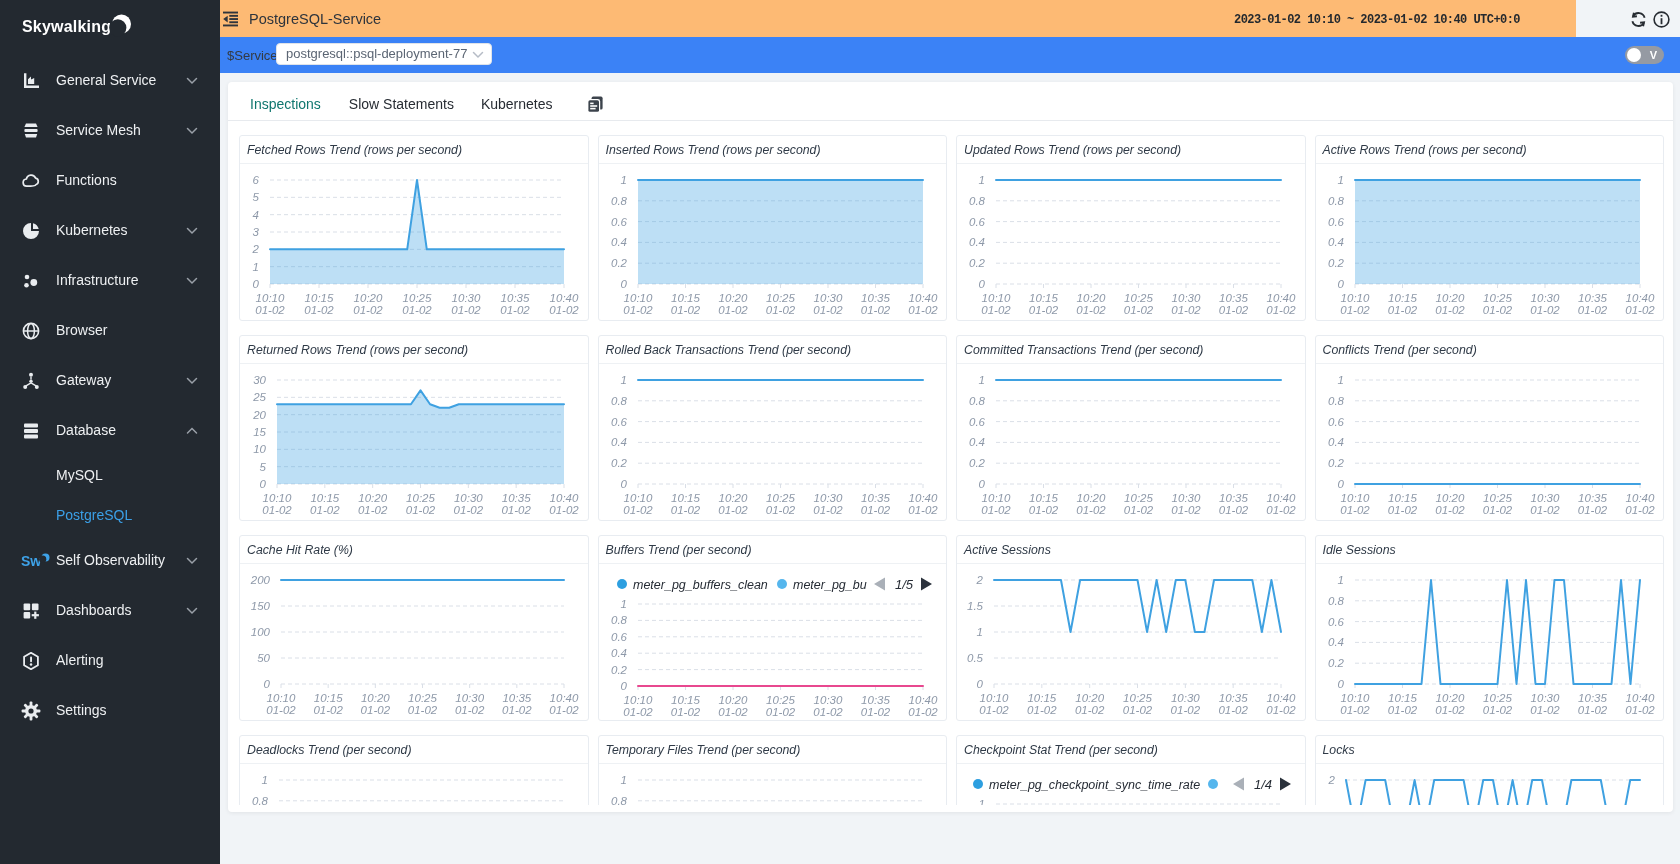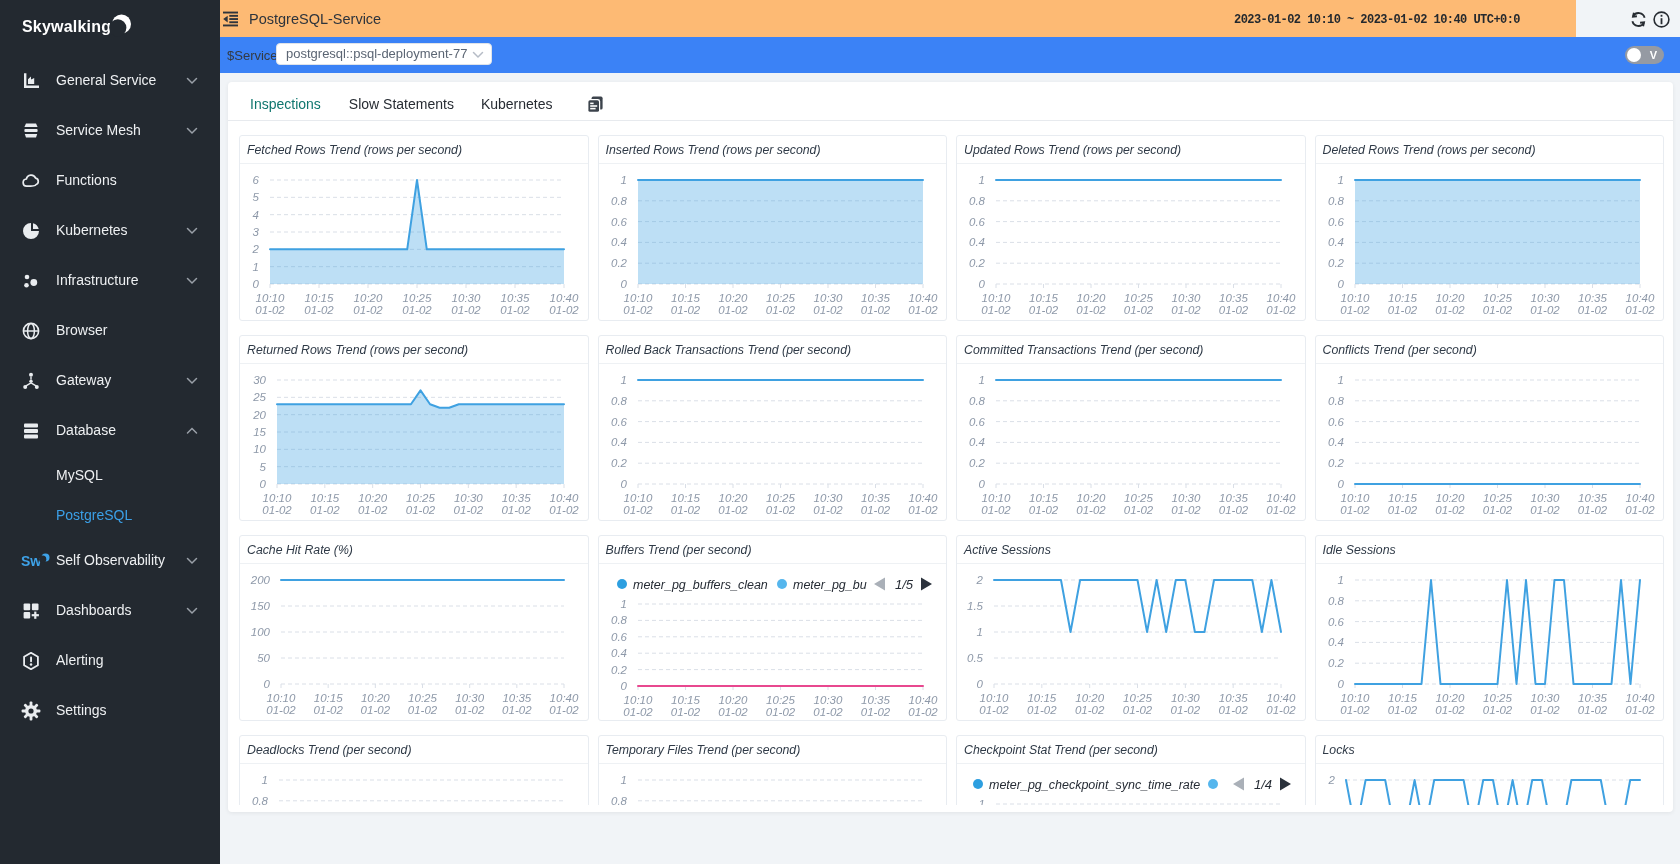--- a/index.html
+++ b/index.html
@@ -205,21 +205,21 @@
               <text x="276.5" y="138">10:35</text>
               <text x="276.5" y="150">01-02</text>
               <line x1="324.0" y1="120" x2="324.0" y2="124" stroke="#dadfe7" stroke-width="1"></line>
               <text x="324.0" y="138">10:40</text>
               <text x="324.0" y="150">01-02</text>
             </g>
             <polyline points="39.0,16.0 48.5,16.0 58.0,16.0 67.5,16.0 77.0,16.0 86.5,16.0 96.0,16.0 105.5,16.0 115.0,16.0 124.5,16.0 134.0,16.0 143.5,16.0 153.0,16.0 162.5,16.0 172.0,16.0 181.5,16.0 191.0,16.0 200.5,16.0 210.0,16.0 219.5,16.0 229.0,16.0 238.5,16.0 248.0,16.0 257.5,16.0 267.0,16.0 276.5,16.0 286.0,16.0 295.5,16.0 305.0,16.0 314.5,16.0 324.0,16.0" fill="none" stroke="#3fa1e1" stroke-width="2" stroke-linejoin="round" stroke-linecap="round"></polyline>
           </svg>
         </div>
 <div class="card">
-          <div class="ct">Deleted Rows Trend (rows per second)</div>
+          <div class="ct">Active Rows Trend (rows per second)</div>
           <svg width="348" height="156" viewBox="0 0 348 156" style="display:block">
             <g font-size="11.5" fill="#8e99a9" text-anchor="end">
               <text x="28" y="20.0">1</text>
               <text x="28" y="40.8">0.8</text>
               <text x="28" y="61.6">0.6</text>
               <text x="28" y="82.4">0.4</text>
               <text x="28" y="103.2">0.2</text>
               <text x="28" y="124.0">0</text>
             </g>
             <line x1="39" y1="16.0" x2="324" y2="16.0" stroke="#dadfe7" stroke-width="1" stroke-dasharray="4 3"></line>

